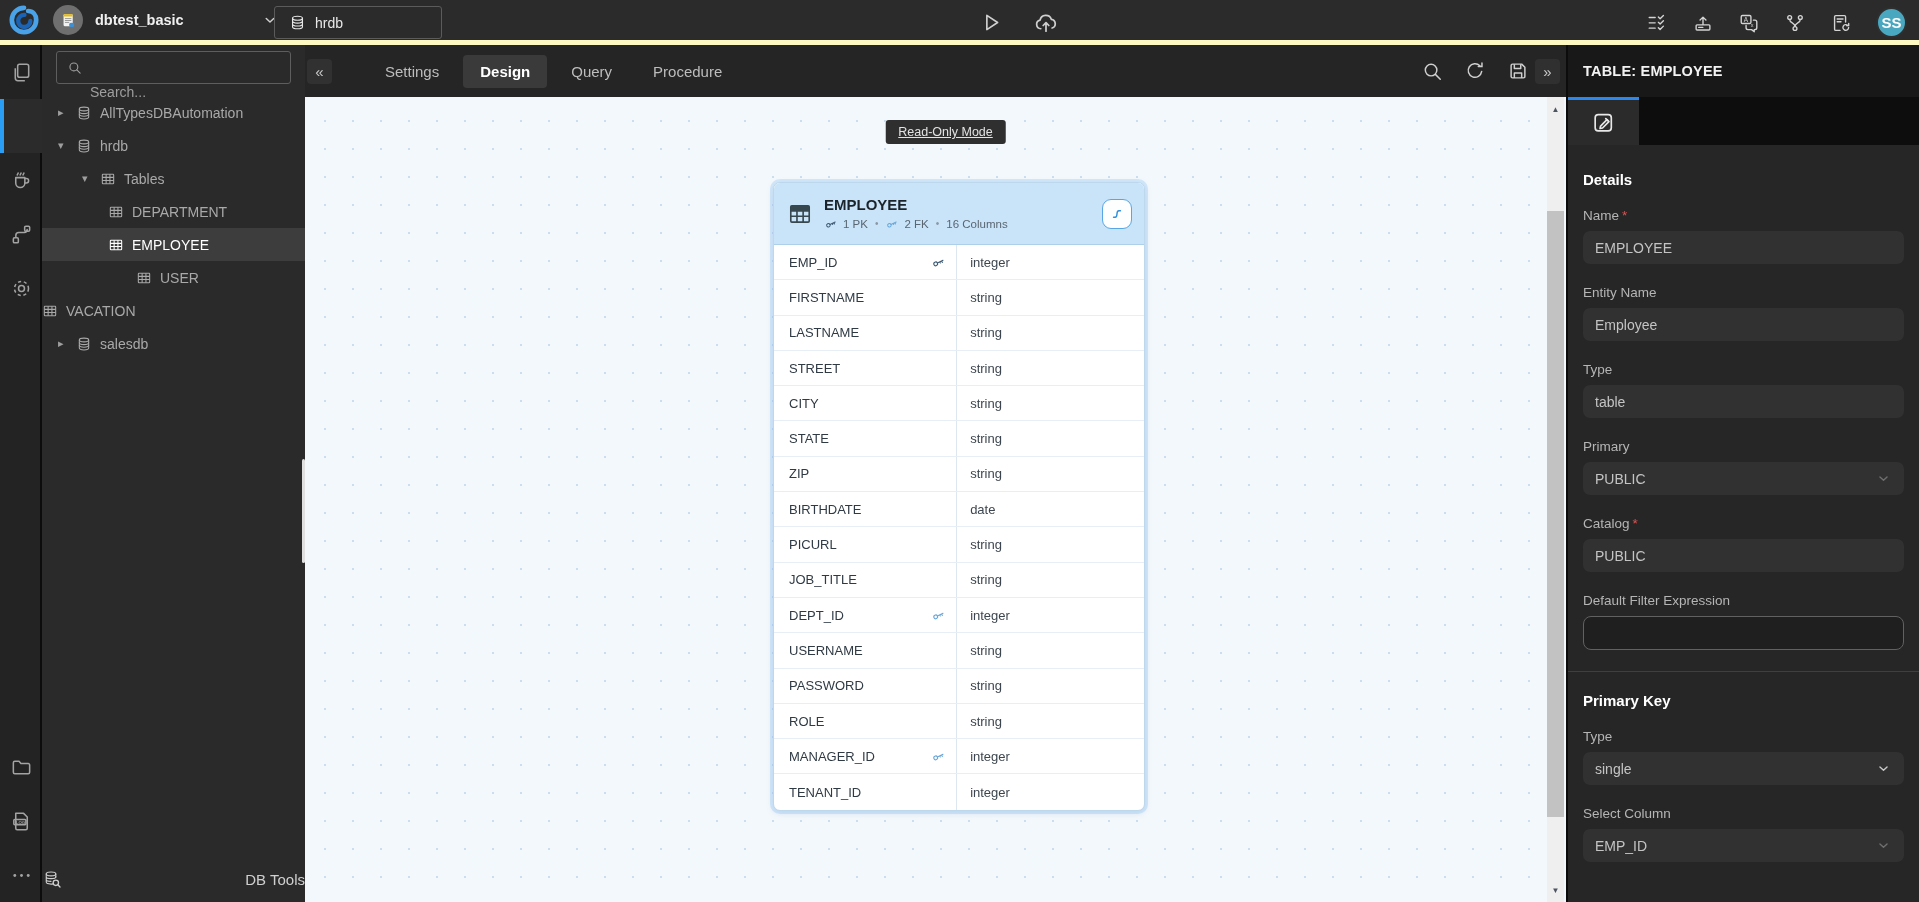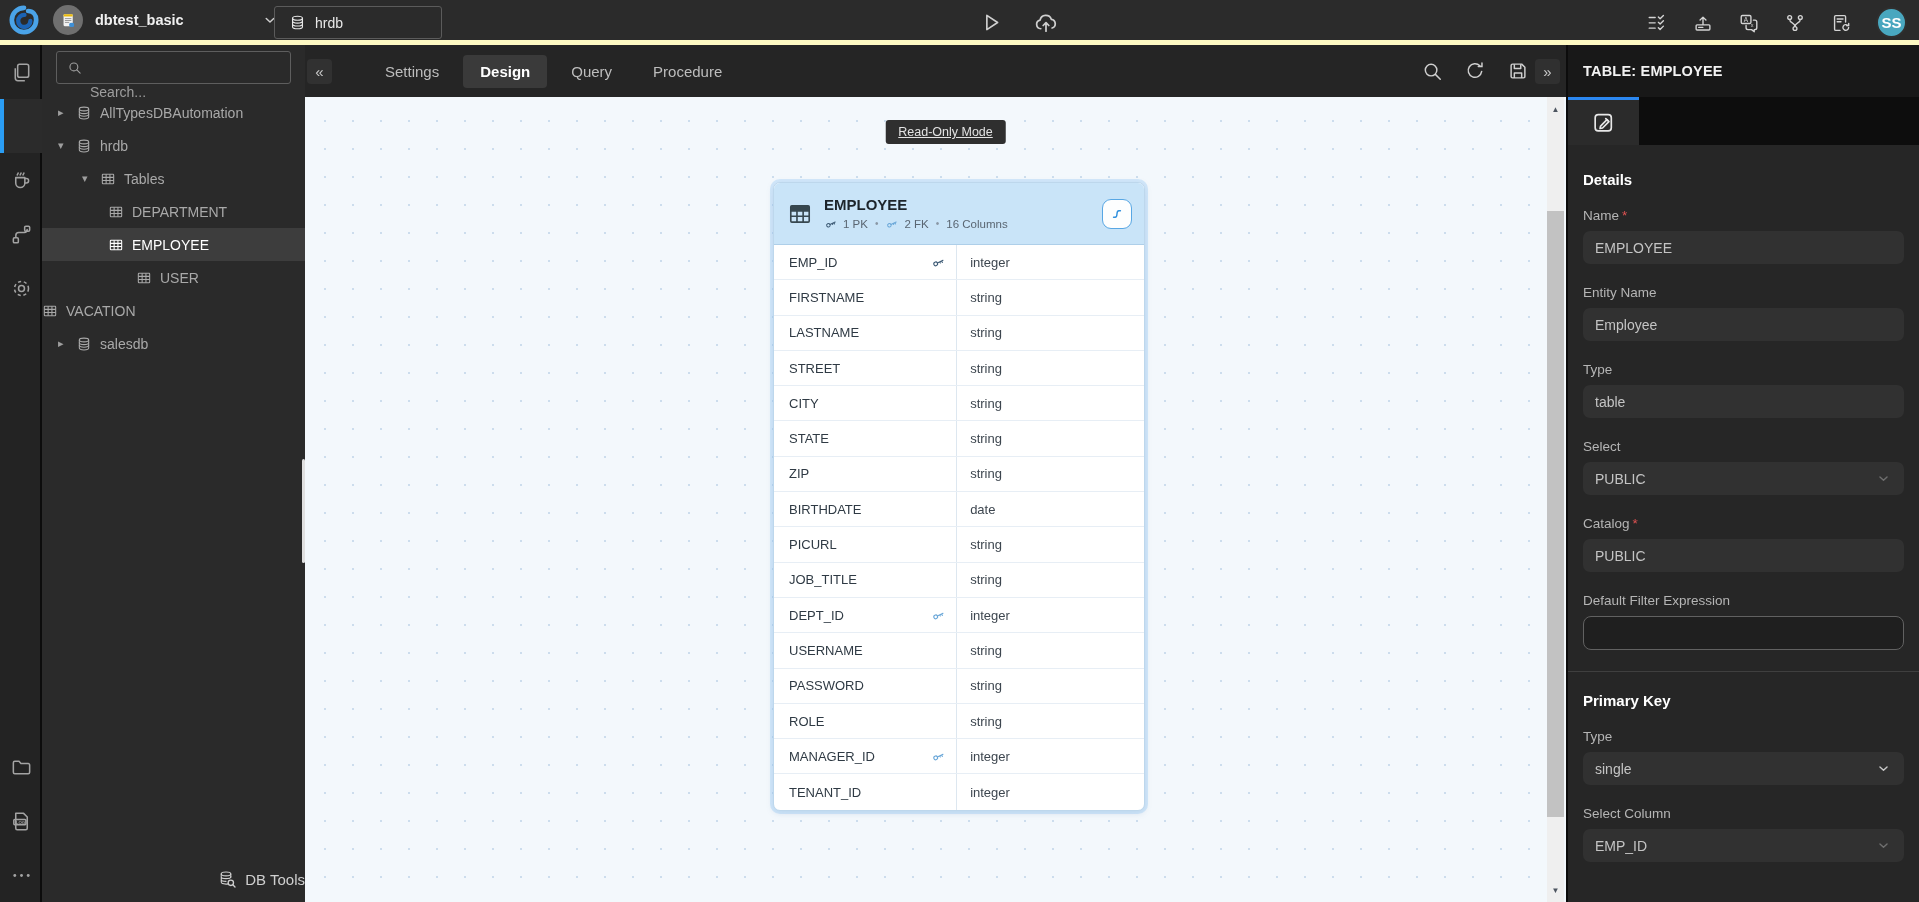--- a/index.html
+++ b/index.html
@@ -40,21 +40,21 @@
   .sb-search { margin:6px 14px 12px; height:33px; border:1px solid #5e5e5e; border-radius:3px;
     display:flex; align-items:center; padding:0 10px; gap:8px; color:#9e9e9e; }
   .sb-search input { flex:1; background:transparent; border:none; outline:none; color:#cfcfcf; font-size:14px;margin-top:48px; }
   .sb-search input::placeholder { color:#9e9e9e; }
   .tree { flex:0 0 auto; }
   .tree-row { height:33px; display:flex; align-items:center; color:#a9a9a9; font-size:14px; cursor:pointer; }
   .tree-row.selected { background:#3d3d3d; color:#ffffff; }
   .tree-caret { width:18px; font-size:11px; color:#9e9e9e; flex:0 0 18px; }
   .tree-ic { margin-right:8px; flex:0 0 auto; }
   .sb-thumb { position:absolute; right:0; top:414px; width:3px; height:104px; background:#e0e0e0; border-radius:2px; }
-  .sb-foot { margin-top:auto; height:46px; display:flex; align-items:center; justify-content:flex-end; gap:8px;
+  .sb-foot { margin-top:auto; height:46px; display:flex; align-items:center; justify-content:space-between; gap:8px;
     color:#cfcfcf; font-size:15px; cursor:pointer; }
 
   
   .content { flex:1; display:flex; flex-direction:column; position:relative; border-right:2px solid #0c0c0c; }
   .canvas-tabbar { height:52px; background:#252525; display:flex; align-items:center; padding:0 6px 0 2px; }
   .collapse-btn { width:25px; height:25px; background:#313131; border-radius:4px; color:#c9c9c9; font-size:15px;
     display:flex; align-items:center; justify-content:center; cursor:pointer; margin-right:36px; }
   .ctab { color:#bdbdbd; font-size:15px; padding:8px 17px; border-radius:4px; cursor:pointer; margin-right:7px; }
   .ctab.active { background:#3a3a3a; color:#ffffff; font-weight:bold; }
   .ctb-right { margin-left:auto; display:flex; align-items:center; gap:21px; color:#cfcfcf; }
@@ -622,21 +622,21 @@
             <span>Employee</span>
           </div>
         </div>
         <div class="field">
           <div class="f-label">Type</div>
           <div class="f-input">
             <span>table</span>
           </div>
         </div>
         <div class="field">
-          <div class="f-label">Select</div>
+          <div class="f-label">Primary</div>
           <div class="f-input">
             <span>PUBLIC</span>
             <svg class="ic chev dim" width="17" height="17" viewBox="0 0 24 24" stroke="currentColor" stroke-width="2">
               <use href="#i-chev" xlink:href="#i-chev"></use>
             </svg>
           </div>
         </div>
         <div class="field">
           <div class="f-label">Catalog<span class="req">*</span></div>
           <div class="f-input">

